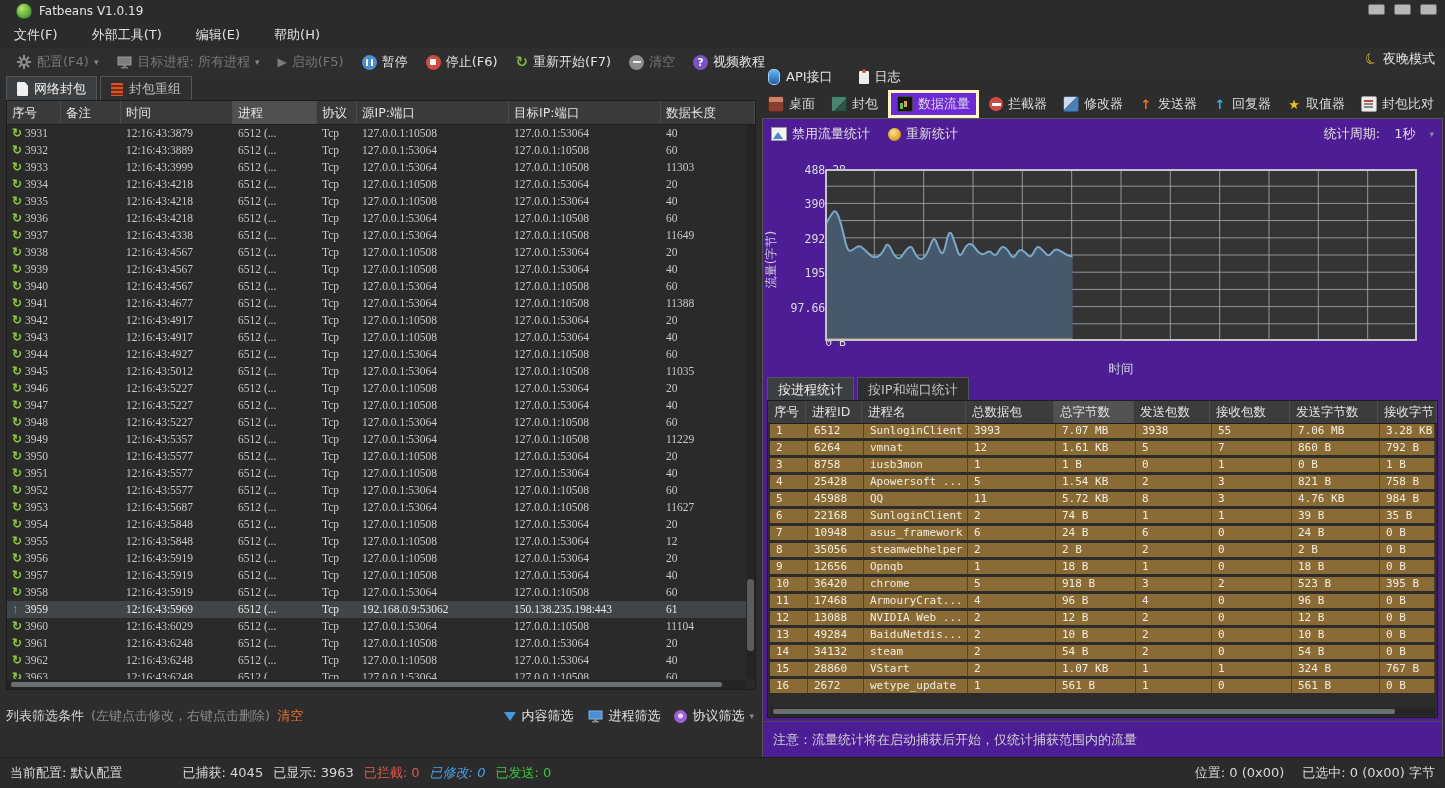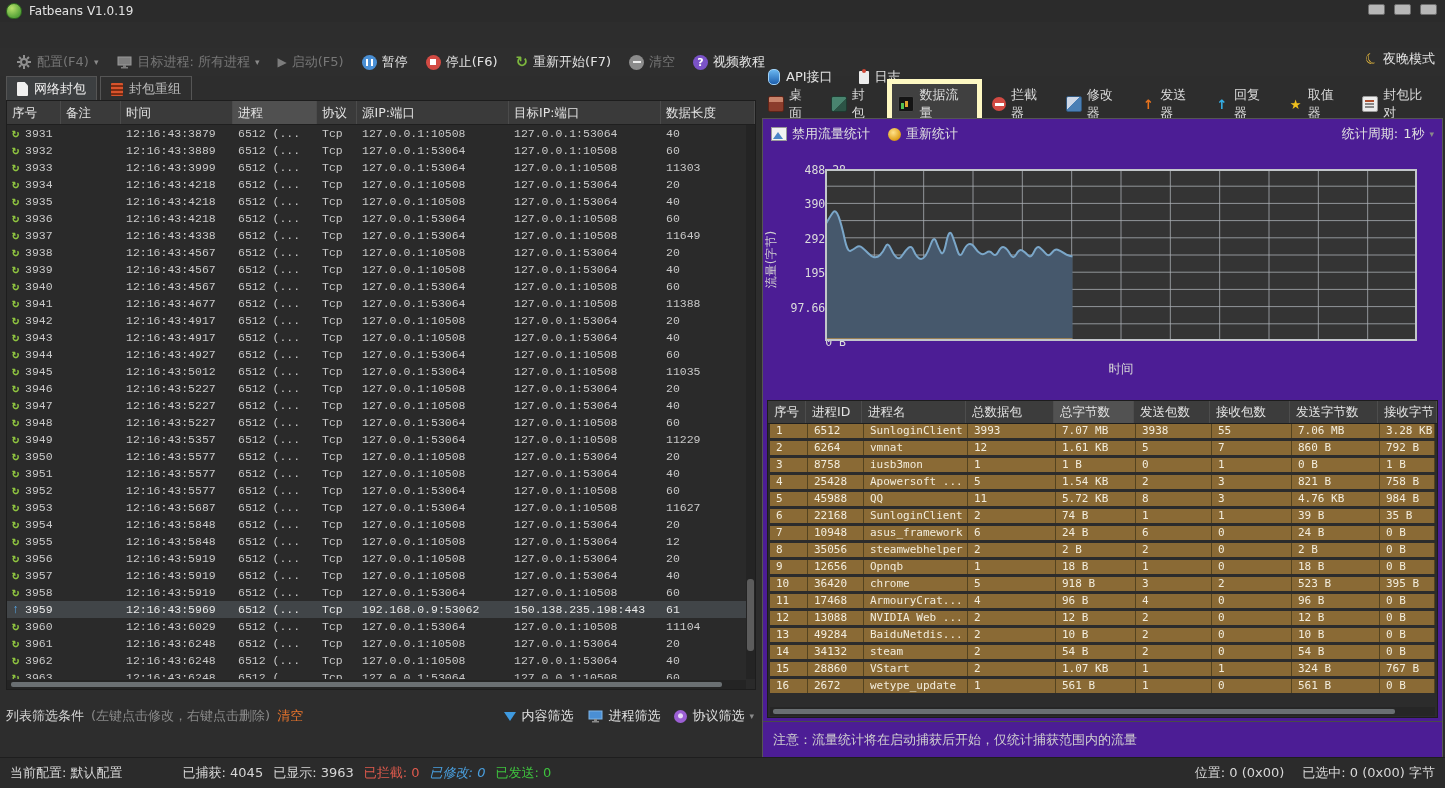--- a/index.html
+++ b/index.html
@@ -1,20 +1,20 @@
 <!DOCTYPE html>
 <html><head>
 <meta charset="utf-8">
 <style>
   html,body{margin:0;padding:0;background:#2d2d2d;width:1445px;height:788px;overflow:hidden;
     font-family:"DejaVu Sans","Liberation Sans",sans-serif;color:#d6d6d6;-webkit-font-smoothing:antialiased;}
   #window{position:relative;width:1445px;height:788px;background:#2d2d2d;}
 
   
-  #titlebar{position:absolute;top:0;left:0;right:0;height:22px;background:#2b2b2b;display:flex;align-items:center;padding-left:6px;}
+  #titlebar{position:absolute;top:0;left:0;right:0;height:22px;background:#2b2b2b;display:flex;align-items:center;padding-left:16px;}
   .app-icon{width:14px;height:14px;border-radius:50% 50% 45% 45%;background:radial-gradient(circle at 35% 30%,#b9e26b,#58a43a 70%);margin-right:7px;border:1px solid #2f6b1f;}
   #title{font-size:12px;color:#e2e2e2;}
   #winbtns{position:absolute;right:8px;top:4px;display:flex;gap:9px;}
   .winbtn{width:15px;height:9px;background:#b7b7b7;border-radius:2px;border:1px solid #6d6d6d;}
 
   
   #menubar{position:absolute;top:22px;left:0;right:0;height:26px;background:#2b2b2b;display:flex;align-items:center;padding-left:14px;gap:34px;font-size:13px;color:#e0e0e0;}
   .menu-item{cursor:default;}
 
   
@@ -43,21 +43,21 @@
   .ltab.sel{background:#3c3f41;color:#efefef;}
   .i-doc{width:11px;height:14px;background:#f0f0f0;border-radius:1px;clip-path:polygon(0 0,70% 0,100% 25%,100% 100%,0 100%);display:inline-block;}
   .i-stack{width:12px;height:13px;background:repeating-linear-gradient(#d8532c 0 2.5px,#7e2c12 2.5px 4px);border-radius:1px;display:inline-block;}
 
   #pkt-table{position:absolute;top:100px;left:6px;width:748px;height:588px;background:#2a2a2a;border:1px solid #1d1d1d;}
   .pkt-grid{display:grid;grid-template-columns:54px 60px 112px 84px 40px 152px 152px 1fr;}
   #pkt-head{height:23px;line-height:23px;background:#3a3a3a;color:#e3e3e3;font-size:12.5px;border-bottom:1px solid #1f1f1f;}
   #pkt-head .hc{padding-left:5px;border-right:1px solid #4b4b4b;overflow:hidden;white-space:nowrap;}
   #pkt-head .hl{background:#505050;}
   #pkt-body{position:absolute;top:24px;left:0;right:9px;bottom:10px;overflow:hidden;}
-  .pkt-row{height:17px;line-height:17px;font-size:11.5px;color:#c9c9c9;font-family:Liberation Mono, monospace;}
+  .pkt-row{height:17px;line-height:17px;font-size:11.5px;color:#c9c9c9;font-family:Liberation Serif, serif;}
   .pkt-row.sel{background:#414548;color:#e8e8e8;}
   .pkt-row .cell{padding-left:5px;overflow:hidden;white-space:nowrap;}
   .rowico{display:inline-block;width:13px;font-size:12px;font-weight:bold;line-height:17px;}
   .i-loop{color:#8fc440;}
   .i-up{color:#55a7e8;}
   .vscroll{position:absolute;right:0;top:24px;bottom:10px;width:9px;background:#242424;}
   .vscroll .thumb{position:absolute;left:1px;right:1px;top:82%;height:13%;background:#5c5c5c;border-radius:3px;}
   .hscroll{position:absolute;left:0;right:9px;bottom:0;height:9px;background:#242424;}
   .hscroll .thumb{position:absolute;top:2px;height:5px;left:4px;right:24px;background:#6a6f72;border-radius:2px;}
 
@@ -79,41 +79,41 @@
 
   
   #rtoprow{position:absolute;top:68px;left:768px;display:flex;gap:26px;font-size:13px;color:#e2e2e2;}
   .rtopbtn{display:flex;align-items:center;gap:6px;}
   .i-api{width:10px;height:14px;border-radius:5px;background:linear-gradient(#69b6f0,#1d5fae);border:1px solid #9fd0f5;display:inline-block;}
   .i-log{width:10px;height:13px;background:#ececec;border-radius:1px;position:relative;display:inline-block;}
   .i-log::before{content:"";position:absolute;top:-2px;left:3px;width:4px;height:4px;border-radius:50%;background:#d04838;}
 
   #rtabs{position:absolute;top:92px;left:762px;right:4px;height:24px;display:flex;gap:4px;font-size:13px;align-items:center;}
   .rtab{display:flex;align-items:center;gap:5px;padding:2px 6px;color:#dcdcdc;}
-  .rtab.sel{border:5px solid #fef9c3;background:#404040;}
+  .rtab.sel{border:3px solid #fef9c3;background:#6d28d9;}
   .ri{width:14px;height:14px;display:inline-flex;align-items:center;justify-content:center;border-radius:2px;font-size:13px;font-weight:bold;}
   .i-desktop{background:linear-gradient(#c8836a 0 35%,#8c3d2c 35%);border:1px solid #5f2418;}
   .i-packet{background:linear-gradient(135deg,#49846f 0 55%,#2c5446 55%);border:1px solid #1e3a30;}
   .i-chart{background:#141414;border:1px solid #444;position:relative;}
   .i-chart::before{content:"";position:absolute;left:2px;bottom:2px;width:3px;height:6px;background:#53c253;box-shadow:4px -2px 0 #e0a22e;}
   .i-block{border-radius:50%;background:#d24a43;position:relative;}
   .i-block::before{content:"";position:absolute;left:2.5px;top:5.5px;width:9px;height:3px;background:#fff;}
   .i-edit{background:linear-gradient(135deg,#cfd9e8 0 45%,#4a7fb5 45%);border:1px solid #32587e;}
   .i-send{color:#e8731e;}
   .i-reply{color:#35b0e8;}
   .i-star{color:#f0c01e;}
   .i-compare{background:#ececec;border:1px solid #999;position:relative;}
   .i-compare::before{content:"";position:absolute;left:2px;top:3px;width:9px;height:1.5px;background:#b05030;box-shadow:0 3px 0 #888,0 6px 0 #888;}
 
   #traffic-panel{position:absolute;top:118px;left:762px;width:679px;height:638px;background:#4c1d95;border:1px solid #555;}
   #tp-controls{position:absolute;top:3px;left:8px;right:8px;height:24px;display:flex;align-items:center;gap:18px;font-size:13px;color:#e0e0e0;}
   .i-minichart{width:14px;height:12px;background:#f2f2f2;border:1px solid #9a9a9a;position:relative;display:inline-block;}
   .i-minichart::before{content:"";position:absolute;left:1px;bottom:1px;width:0;height:0;border-left:5px solid transparent;border-right:5px solid transparent;border-bottom:7px solid #4a86c8;}
   .i-coin{width:13px;height:13px;border-radius:50%;background:radial-gradient(circle at 40% 35%,#ffe28a,#e0a21e 65%,#9c6a10);display:inline-block;}
-  #tp-period{margin-left:auto;display:flex;align-items:center;gap:5px;}
+  #tp-period{margin-left:auto;display:flex;align-items:center;gap:14px;}
 
   #legend{position:absolute;top:30px;left:0;right:0;display:flex;justify-content:center;gap:22px;font-size:12.5px;color:#e6e6e6;}
   .lg{display:flex;align-items:center;gap:5px;}
   .lgdot{width:11px;height:11px;border-radius:50%;border:2px solid #f0f0f0;display:inline-block;}
 
   #chartblock{position:absolute;top:48px;left:0;width:679px;height:210px;}
   #plotwrap{position:absolute;left:62px;top:2px;width:592px;height:172px;background:#343434;}
   #yticks .yt{position:absolute;right:596px;width:56px;text-align:right;font-size:11.5px;color:#dcdcdc;font-family:"DejaVu Sans Mono","Liberation Mono",monospace;}
   #xticks{position:absolute;left:62px;top:178px;width:592px;height:14px;}
   #xticks .xt{position:absolute;width:70px;margin-left:-35px;text-align:center;font-size:11.5px;color:#dcdcdc;font-family:"DejaVu Sans Mono","Liberation Mono",monospace;}
@@ -145,20 +145,26 @@
   <div id="titlebar">
     <span class="app-icon"></span>
     <span id="title">Fatbeans V1.0.19</span>
     <div id="winbtns">
       <span class="winbtn"></span>
       <span class="winbtn"></span>
       <span class="winbtn"></span>
     </div>
   </div>
 
+  <div id="menubar">
+      <span class="menu-item">文件(F)</span>
+      <span class="menu-item">外部工具(T)</span>
+      <span class="menu-item">编辑(E)</span>
+      <span class="menu-item">帮助(H)</span>
+    </div>
 
   <div id="toolbar">
     <div class="tbtn">
       <span class="tbico">
         <svg width="14" height="14" viewBox="0 0 14 14">
             <circle cx="7" cy="7" r="3" fill="none" stroke="#8f8f8f" stroke-width="2"></circle>
             <g stroke="#8f8f8f" stroke-width="2">
               <line x1="7" y1="0" x2="7" y2="3"></line>
               <line x1="7" y1="11" x2="7" y2="14"></line>
               <line x1="0" y1="7" x2="3" y2="7"></line>
@@ -709,20 +715,24 @@
             <line x1="592" y1="0" x2="592" y2="172" stroke="#a9aeb3" stroke-width="1" opacity="0.8"></line>
             <path d="M0,56.45973621692471 Q4.736,48.00557057426065 7.696,43.77848775292864 Q10.655999999999999,39.55140493159662 13.616,47.653313672483 Q16.576,55.75522241336938 19.536,69.49324158269846 Q22.496,83.23126075202752 25.456,81.82223314491685 Q28.416,80.41320553780618 31.375999999999998,78.29966412714016 Q34.336,76.18612271647415 37.296,78.65192102891783 Q40.256,81.11771934136151 43.216,84.28803145736052 Q46.176,87.45834357335954 49.135999999999996,88.16285737691489 Q52.096,88.86737118047023 55.056,86.04931596624888 Q58.016000000000005,83.23126075202752 60.384,77.9474072253625 Q62.751999999999995,72.66355369869747 65.71199999999999,79.35643483247317 Q68.672,86.04931596624887 71.632,88.51511427869255 Q74.592,90.98091259113623 77.55199999999999,86.04931596624887 Q80.512,81.11771934136151 83.472,78.65192102891783 Q86.43199999999999,76.18612271647415 88.79999999999998,81.82223314491685 Q91.16799999999999,87.45834357335954 94.128,89.39575653313672 Q97.08800000000001,91.3331694929139 100.048,87.28221512247072 Q103.008,83.23126075202752 105.96799999999999,74.77709510936347 Q108.928,66.32292946669943 111.29599999999999,73.01581060047513 Q113.664,79.70869173425083 116.03200000000001,83.58351765380519 Q118.4,87.45834357335954 121.36,73.01581060047513 Q124.32,58.57327762759073 127.28,66.6751863684771 Q130.24,74.77709510936347 132.608,82.17449004669452 Q134.976,89.57188498402556 137.93599999999998,82.87900385024986 Q140.896,76.18612271647415 143.856,75.12935201114115 Q146.816,74.07258130580814 149.776,78.65192102891783 Q152.736,83.23126075202752 155.696,84.6402883591382 Q158.656,86.04931596624887 161.616,83.58351765380519 Q164.57600000000002,81.11771934136151 167.536,84.6402883591382 Q170.49599999999998,88.16285737691487 173.456,82.52674694847218 Q176.416,76.89063652002949 179.37599999999998,78.29966412714016 Q182.33599999999998,79.70869173425083 185.296,85.34480216269353 Q188.256,90.98091259113623 191.216,85.34480216269353 Q194.17600000000002,79.70869173425083 197.13600000000002,81.46997624313917 Q200.096,83.23126075202752 203.05599999999998,86.40157286802653 Q206.016,89.57188498402556 208.976,82.87900385024986 Q211.93599999999998,76.18612271647415 214.896,78.65192102891783 Q217.856,81.11771934136151 220.816,84.6402883591382 Q223.776,88.16285737691487 226.736,83.93577455558285 Q229.696,79.70869173425083 232.656,80.76546243958384 Q235.616,81.82223314491685 238.576,83.93577455558287 Q241.53599999999997,86.04931596624887 244.49599999999998,86.75382976980421 L247.456,87.45834357335954 L247.456,172 L0,172 Z" fill="#46586c" stroke="none"></path>
             <path d="M0,56.45973621692471 Q4.736,48.00557057426065 7.696,43.77848775292864 Q10.655999999999999,39.55140493159662 13.616,47.653313672483 Q16.576,55.75522241336938 19.536,69.49324158269846 Q22.496,83.23126075202752 25.456,81.82223314491685 Q28.416,80.41320553780618 31.375999999999998,78.29966412714016 Q34.336,76.18612271647415 37.296,78.65192102891783 Q40.256,81.11771934136151 43.216,84.28803145736052 Q46.176,87.45834357335954 49.135999999999996,88.16285737691489 Q52.096,88.86737118047023 55.056,86.04931596624888 Q58.016000000000005,83.23126075202752 60.384,77.9474072253625 Q62.751999999999995,72.66355369869747 65.71199999999999,79.35643483247317 Q68.672,86.04931596624887 71.632,88.51511427869255 Q74.592,90.98091259113623 77.55199999999999,86.04931596624887 Q80.512,81.11771934136151 83.472,78.65192102891783 Q86.43199999999999,76.18612271647415 88.79999999999998,81.82223314491685 Q91.16799999999999,87.45834357335954 94.128,89.39575653313672 Q97.08800000000001,91.3331694929139 100.048,87.28221512247072 Q103.008,83.23126075202752 105.96799999999999,74.77709510936347 Q108.928,66.32292946669943 111.29599999999999,73.01581060047513 Q113.664,79.70869173425083 116.03200000000001,83.58351765380519 Q118.4,87.45834357335954 121.36,73.01581060047513 Q124.32,58.57327762759073 127.28,66.6751863684771 Q130.24,74.77709510936347 132.608,82.17449004669452 Q134.976,89.57188498402556 137.93599999999998,82.87900385024986 Q140.896,76.18612271647415 143.856,75.12935201114115 Q146.816,74.07258130580814 149.776,78.65192102891783 Q152.736,83.23126075202752 155.696,84.6402883591382 Q158.656,86.04931596624887 161.616,83.58351765380519 Q164.57600000000002,81.11771934136151 167.536,84.6402883591382 Q170.49599999999998,88.16285737691487 173.456,82.52674694847218 Q176.416,76.89063652002949 179.37599999999998,78.29966412714016 Q182.33599999999998,79.70869173425083 185.296,85.34480216269353 Q188.256,90.98091259113623 191.216,85.34480216269353 Q194.17600000000002,79.70869173425083 197.13600000000002,81.46997624313917 Q200.096,83.23126075202752 203.05599999999998,86.40157286802653 Q206.016,89.57188498402556 208.976,82.87900385024986 Q211.93599999999998,76.18612271647415 214.896,78.65192102891783 Q217.856,81.11771934136151 220.816,84.6402883591382 Q223.776,88.16285737691487 226.736,83.93577455558285 Q229.696,79.70869173425083 232.656,80.76546243958384 Q235.616,81.82223314491685 238.576,83.93577455558287 Q241.53599999999997,86.04931596624887 244.49599999999998,86.75382976980421 L247.456,87.45834357335954" fill="none" stroke="#7ba7c9" stroke-width="2"></path>
             <line x1="0" y1="170.59097239288934" x2="247.456" y2="170.59097239288934" stroke="#e8a33d" stroke-width="2"></line>
             <rect x="1" y="1" width="590" height="170" fill="none" stroke="#c2c6ca" stroke-width="2"></rect>
           </svg>
       </div>
       <div id="xlabel">时间</div>
     </div>
 
+    <div id="stats-tabs">
+      <div class="stab sel">按进程统计</div>
+      <div class="stab">按IP和端口统计</div>
+    </div>
 
     <div id="stats-panel">
       <div id="st-head" class="st-grid">
         <div class="hc">序号</div>
         <div class="hc">进程ID</div>
         <div class="hc">进程名</div>
         <div class="hc">总数据包</div>
         <div class="hc hl">总字节数</div>
         <div class="hc">发送包数</div>
         <div class="hc">接收包数</div>

